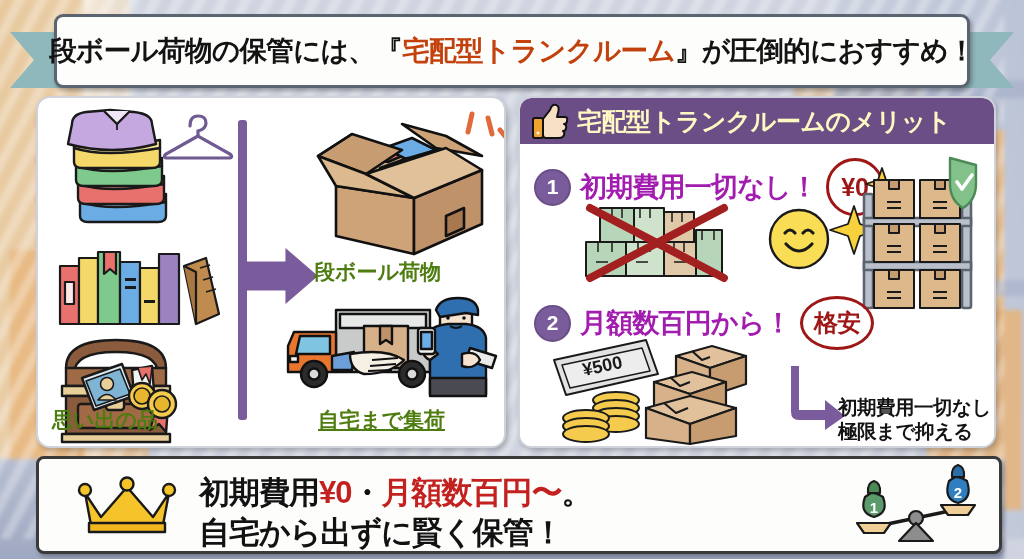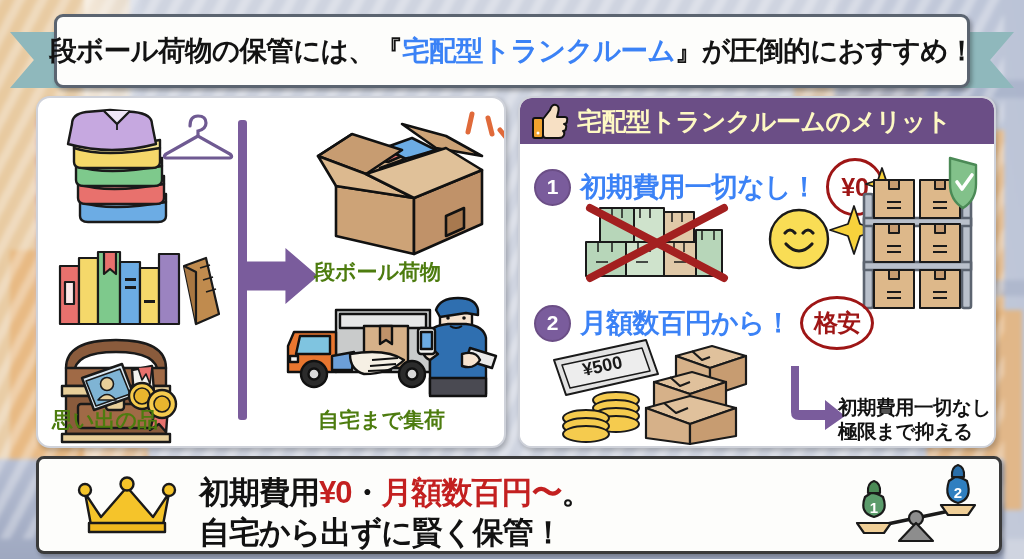--- a/index.html
+++ b/index.html
@@ -37,21 +37,21 @@
   #ribbon{position:absolute;left:8px;top:14px;width:1008px;height:72px;}
   .tail{position:absolute;top:18px;width:92px;height:56px;background:#8fb8bc;
         filter:drop-shadow(1px 2px 1px rgba(0,0,0,.28));}
   .tail-l{left:2px;clip-path:polygon(0 0,100% 0,100% 100%,0 100%,26% 50%);}
   .tail-r{right:2px;clip-path:polygon(0 0,100% 0,74% 50%,100% 100%,0 100%);}
   .titleBox{position:absolute;left:46px;top:0;right:46px;height:68px;
     background:#fdfdfb;border:3px solid #5b6470;border-radius:9px;
     box-shadow:2px 3px 4px rgba(0,0,0,.3);
     display:flex;align-items:center;justify-content:center;}
   .titleTxt{font-size:27.5px;font-weight:bold;color:#131313;letter-spacing:-0.6px;white-space:nowrap;}
-  .titleTxt .hl{color:#3b82f6;}
+  .titleTxt .hl{color:#c2410c;}
   .titleTxt .br{color:#131313;}
 
   
   #panels{position:absolute;left:36px;top:96px;width:960px;height:348px;}
 
   .panel{position:absolute;top:0;background:#ffffff;border:2px solid #cfd2da;
          border-radius:14px;box-shadow:2px 3px 5px rgba(0,0,0,.22);}
   #panelLeft{left:0;width:466px;height:348px;overflow:hidden;}
   #panelRight{right:0;width:474px;height:348px;overflow:hidden;}
 
@@ -59,35 +59,35 @@
   .lp-col{position:absolute;top:0;bottom:0;}
   .lp-left{left:0;width:196px;}
   .lp-divider{position:absolute;left:200px;top:22px;width:9px;height:300px;background:#7a5c9c;border-radius:3px;}
   .lp-arrow{position:absolute;left:206px;top:150px;width:74px;height:56px;background:#7a5c9c;
             clip-path:polygon(0 24%,56% 24%,56% 0,100% 50%,56% 100%,56% 76%,0 76%);}
   .lp-right{left:236px;right:0;}
 
   .cap{position:absolute;font-size:21px;font-weight:bold;color:#4d7c0f;white-space:nowrap;}
   .cap-memories{left:14px;bottom:12px;}
   .cap-boxes{left:40px;top:160px;}
-  .cap-pickup{left:44px;bottom:12px;}
+  .cap-pickup{left:44px;bottom:12px;text-decoration:underline;}
 
   
   .rp-head{position:absolute;left:0;top:0;right:0;height:46px;background:#6b4e86;
            border-radius:11px 11px 0 0;display:flex;align-items:center;padding-left:12px;gap:9px;}
   .rp-head-txt{font-size:25px;font-weight:bold;color:#fef9c3;letter-spacing:-0.5px;white-space:nowrap;}
   .rp-body{position:absolute;left:0;right:0;top:46px;bottom:0;background:#fff;}
 
   .merit{position:absolute;display:flex;align-items:center;gap:9px;white-space:nowrap;}
   .m1{left:14px;top:14px;}
   .m2{left:14px;top:152px;}
   .numBadge{width:33px;height:33px;border-radius:50%;background:#7a5c9c;color:#fff;
             font-size:21px;font-weight:bold;display:flex;align-items:center;justify-content:center;
             border:2px solid #6b4e86;flex:none;}
-  .meritTxt{font-size:27px;font-weight:bold;color:#3b82f6;letter-spacing:-0.8px;}
+  .meritTxt{font-size:27px;font-weight:bold;color:#a21caf;letter-spacing:-0.8px;}
   .stamp{border:3.5px solid #9e1616;color:#9e1616;font-weight:bold;
          display:flex;align-items:center;justify-content:center;flex:none;}
   .stamp-yen{width:52px;height:52px;border-radius:50%;font-size:25px;}
   .stamp-kaku{width:68px;height:48px;border-radius:50%;font-size:24px;letter-spacing:-1px;}
 
   .running{position:absolute;left:318px;top:252px;font-size:19.5px;font-weight:bold;
            color:#131313;line-height:1.22;letter-spacing:-0.5px;}
   .hookArrow{position:absolute;left:275px;top:222px;width:52px;height:64px;}
 
   

